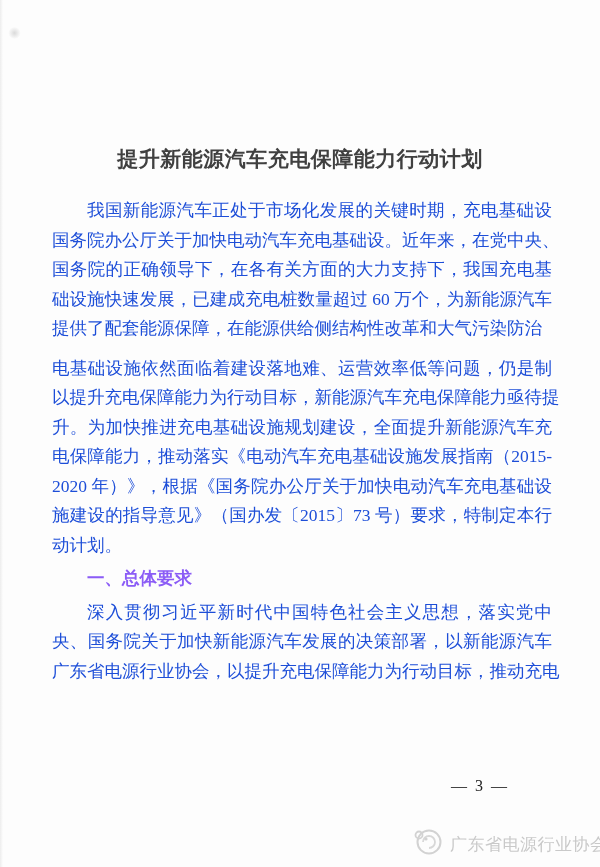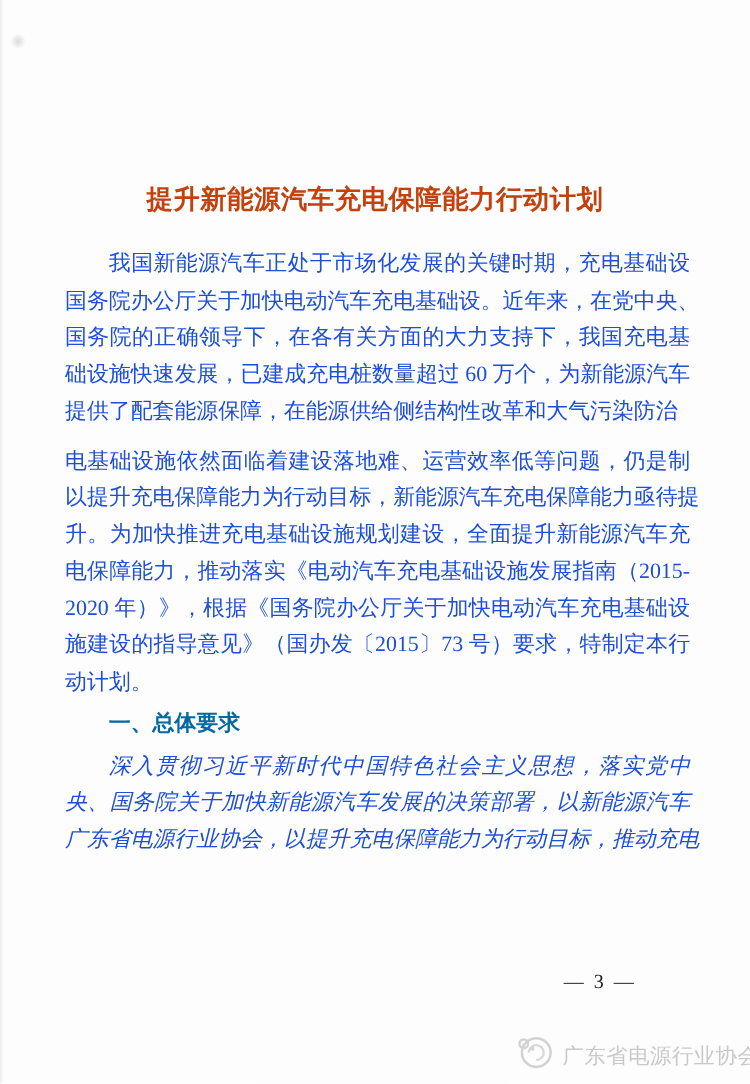--- a/index.html
+++ b/index.html
@@ -33,52 +33,52 @@
   }
   .doc-title {
     position: absolute;
     top: 131px;
     left: 0;
     width: 100%;
     text-align: center;
     font-size: 21px;
     font-weight: bold;
     letter-spacing: 0.5px;
-    color: #c2410c;
+    color: #404040;
   }
   .body-text {
     position: absolute;
     left: 52px;
     top: 196px;
     width: 500px;
   }
   .para { margin: 0; }
   .para-2 { margin-top: 10px; }
-  .para-3 { margin-top: 4px; font-style: italic; }
+  .para-3 { margin-top: 4px; }
   .line {
     display: block;
     font-size: 17.5px;
     line-height: 29.5px;
     white-space: nowrap;
     text-align: justify;
     text-align-last: justify;
     color: #1d4ed8;
   }
   .para .line:last-child {
     text-align-last: left;
   }
   .line.indent { text-indent: 2em; }
   .section-heading {
     margin: 4px 0 4px 0;
     font-family: "Liberation Sans", "DejaVu Sans", sans-serif;
     font-weight: bold;
     font-size: 17.5px;
     line-height: 29.5px;
     text-indent: 2em;
-    color: #0369a1;
+    color: #8b5cf6;
   }
   .page-number {
     position: absolute;
     top: 777px;
     left: 430px;
     width: 100px;
     text-align: center;
     font-size: 16px;
     letter-spacing: 2px;
     color: #222;

